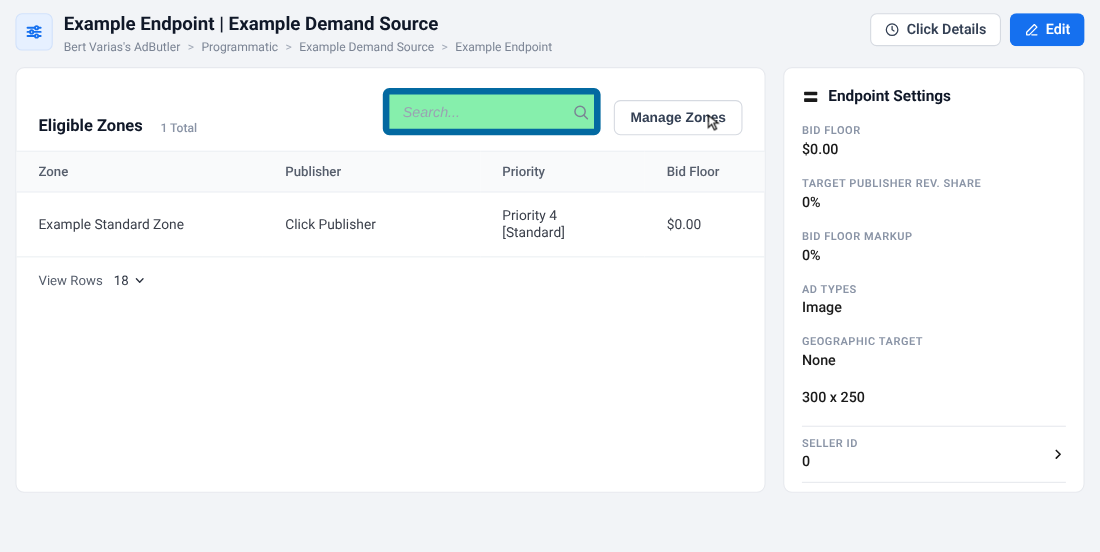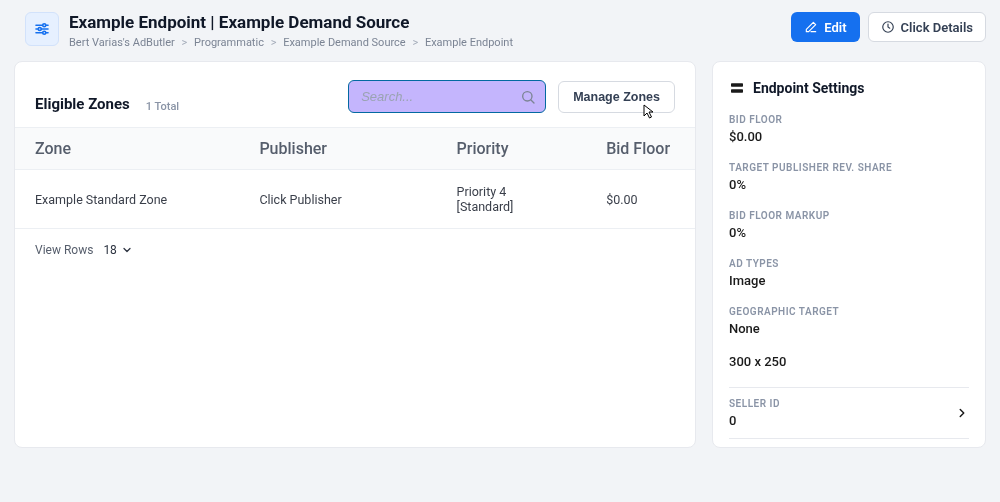--- a/index.html
+++ b/index.html
@@ -10,21 +10,21 @@
     font-size: 13px;
     width: 1000px;
     height: 502px;
     overflow: hidden;
   }
 
   
   .header {
     display: flex;
     align-items: flex-start;
-    padding: 12px 14px 12px 25px;
+    padding: 12px 14px 12px 14px;
   }
   .header-icon {
     width: 34px; height: 34px;
     background: #e6f0ff;
     border: 1px solid #d2e2fb;
     border-radius: 6px;
     display: flex; align-items: center; justify-content: center;
     margin-right: 10px;
     flex: 0 0 auto;
     color: #1570ef;
@@ -101,22 +101,22 @@
     margin-left: 4px;
     font-weight: 500;
   }
   .header-spacer { flex: 1 1 auto; }
   .search-box {
     position: relative;
     width: 198px;
   }
   .search-input {
     width: 100%;
-    background: #c4b5fd;
-    border: 1px solid #0369a1;
+    background: #86efac;
+    border: 6px solid #0369a1;
     border-radius: 6px;
     padding: 8px 34px 8px 12px;
     font-size: 13px;
     color: #4b5563;
     font-style: italic;
   }
   .search-input::placeholder { color: #9aa3b2; font-style: italic; }
   .search-icon {
     position: absolute; right: 10px; top: 50%; transform: translateY(-50%);
     color: #7b8494;
@@ -133,21 +133,21 @@
   }
 
   
   table {
     width: 100%;
     border-collapse: collapse;
   }
   thead th {
     background: #f9fafb;
     text-align: left;
-    font-size: 16px;
+    font-size: 12px;
     font-weight: 500;
     color: #565e6c;
     padding: 11px 20px;
     border-top: 1px solid #eceff3;
     border-bottom: 1px solid #eceff3;
   }
   tbody td {
     padding: 14px 20px;
     font-size: 12.5px;
     color: #3a3f4a;
@@ -240,37 +240,37 @@
       <span class="crumb">Bert Varias's AdButler</span>
       <span class="sep">&gt;</span>
       <span class="crumb">Programmatic</span>
       <span class="sep">&gt;</span>
       <span class="crumb">Example Demand Source</span>
       <span class="sep">&gt;</span>
       <span class="crumb">Example Endpoint</span>
     </div>
   </div>
   <div class="header-actions">
+    <div class="btn btn-outline">
+      <span>
+        <svg width="14" height="14" viewBox="0 0 24 24" fill="none" stroke="currentColor" stroke-width="2" stroke-linecap="round">
+          <circle cx="12" cy="12" r="9"></circle>
+          <path d="M12 7v5l3 2"></path>
+        </svg>
+      </span>
+      <span>Click Details</span>
+    </div>
     <div class="btn btn-primary">
       <span>
         <svg width="14" height="14" viewBox="0 0 24 24" fill="none" stroke="currentColor" stroke-width="2" stroke-linecap="round" stroke-linejoin="round">
           <path d="M12 20h8"></path>
           <path d="M4 20v-4L16 4l4 4L8 20H4z"></path>
         </svg>
       </span>
       <span>Edit</span>
-    </div>
-    <div class="btn btn-outline">
-      <span>
-        <svg width="14" height="14" viewBox="0 0 24 24" fill="none" stroke="currentColor" stroke-width="2" stroke-linecap="round">
-          <circle cx="12" cy="12" r="9"></circle>
-          <path d="M12 7v5l3 2"></path>
-        </svg>
-      </span>
-      <span>Click Details</span>
     </div>
   </div>
 </div>
 
 <div class="content">
 
   <div class="main-panel">
     <div class="panel-header">
       <span class="section-title">Eligible Zones</span>
       <span class="section-total">1 Total</span>

